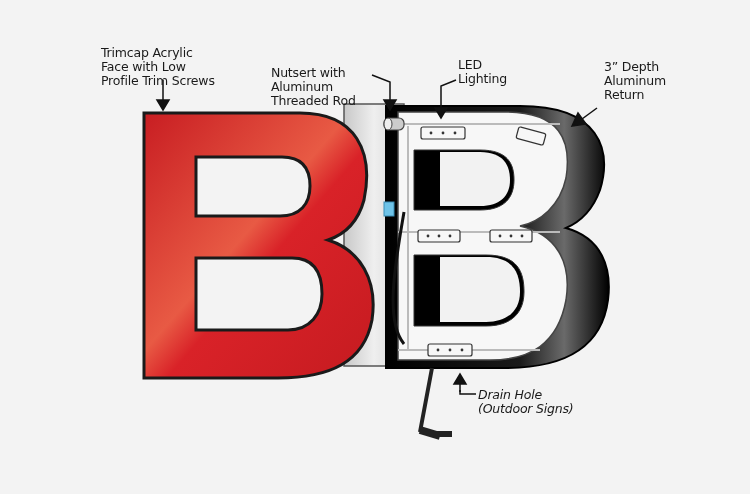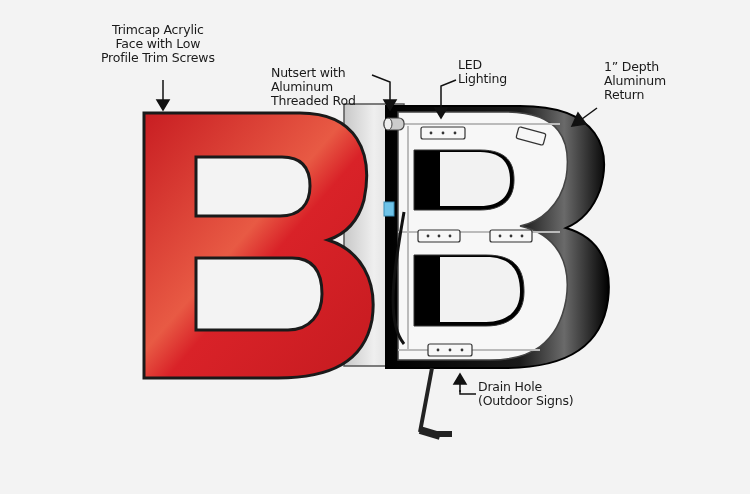--- a/index.html
+++ b/index.html
@@ -103,25 +103,25 @@
     <polyline points="456,80 441,86 441,110" fill="none"></polyline>
     <polygon points="435,108 447,108 441,118"></polygon>
     <line x1="597" y1="108" x2="582" y2="119"></line>
     <polygon points="578,113 586,124 572,126"></polygon>
     <polyline points="460,392 460,382" fill="none"></polyline>
     <polygon points="454,384 466,384 460,374"></polygon>
     <polyline points="460,390 460,394 476,394" fill="none"></polyline>
   </g>
 </svg>
 
-<div class="label" style="left:101px; top:23px;text-align:center;">Trimcap Acrylic
+<div class="label" style="left:101px; top:46px;">Trimcap Acrylic
 Face with Low
 Profile Trim Screws</div>
 <div class="label" style="left:271px; top:50px;margin-top:16px;">Nutsert with
 Aluminum
 Threaded Rod</div>
 <div class="label" style="left:458px; top:45px;margin-top:13px;">LED
 Lighting</div>
-<div class="label" style="left:604px; top:60px;">1” Depth
+<div class="label" style="left:604px; top:60px;">3” Depth
 Aluminum
 Return</div>
-<div class="label" style="left:478px; top:380px;">Drain Hole
+<div class="label" style="left:478px; top:388px;font-style:italic;">Drain Hole
 (Outdoor Signs)</div>
 
 </body></html>

